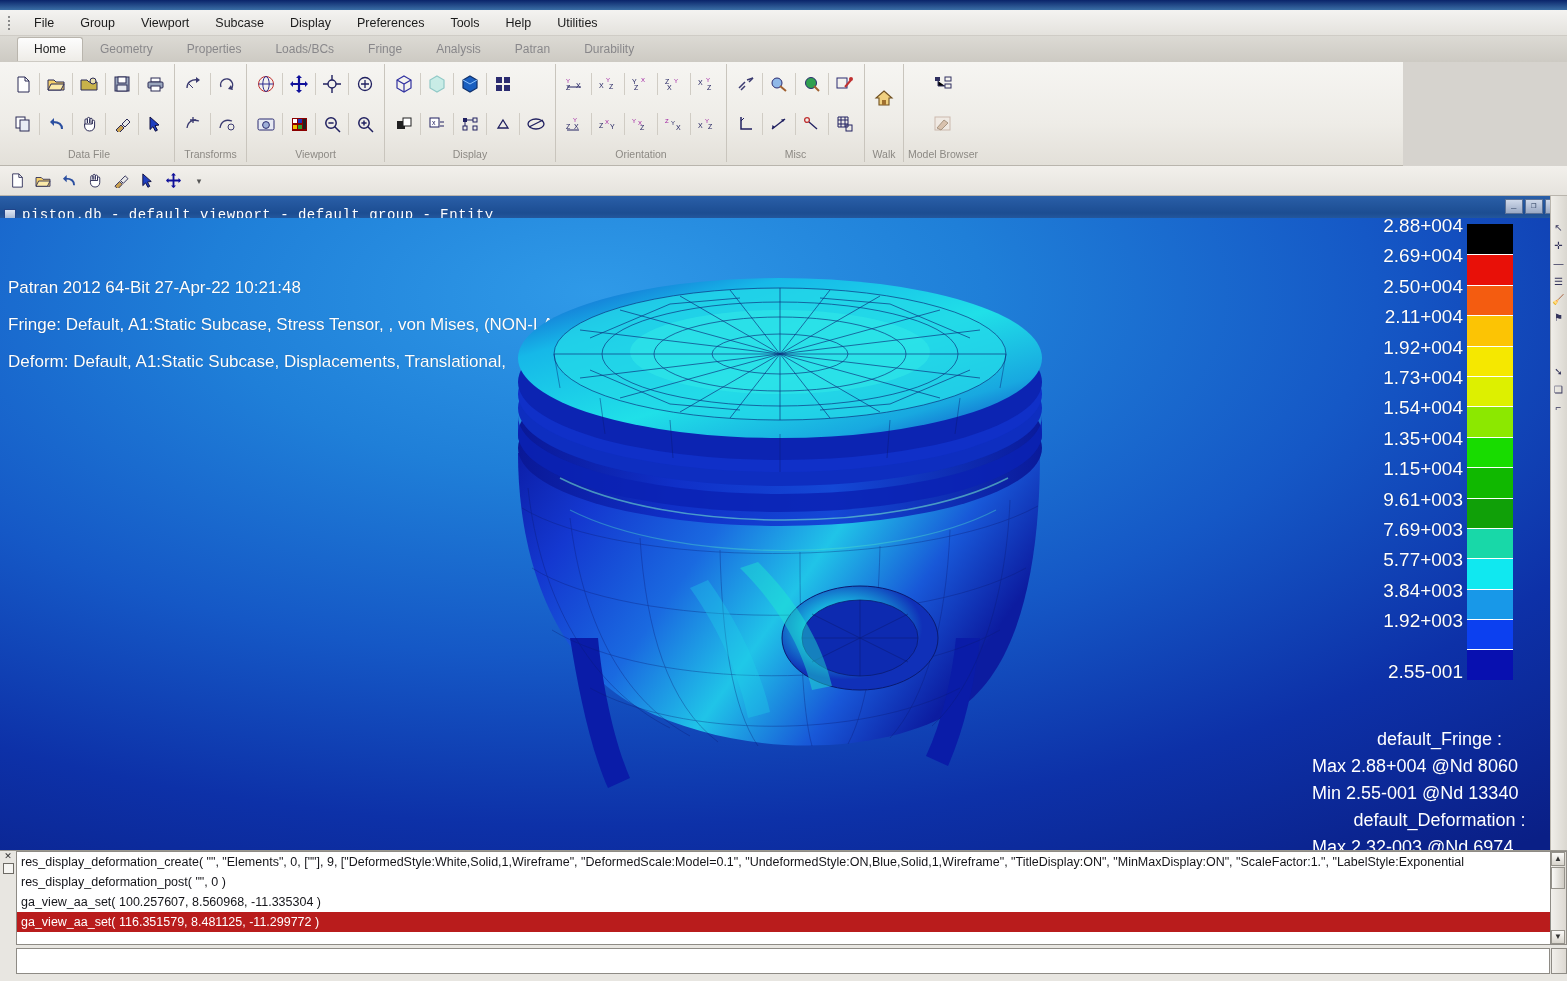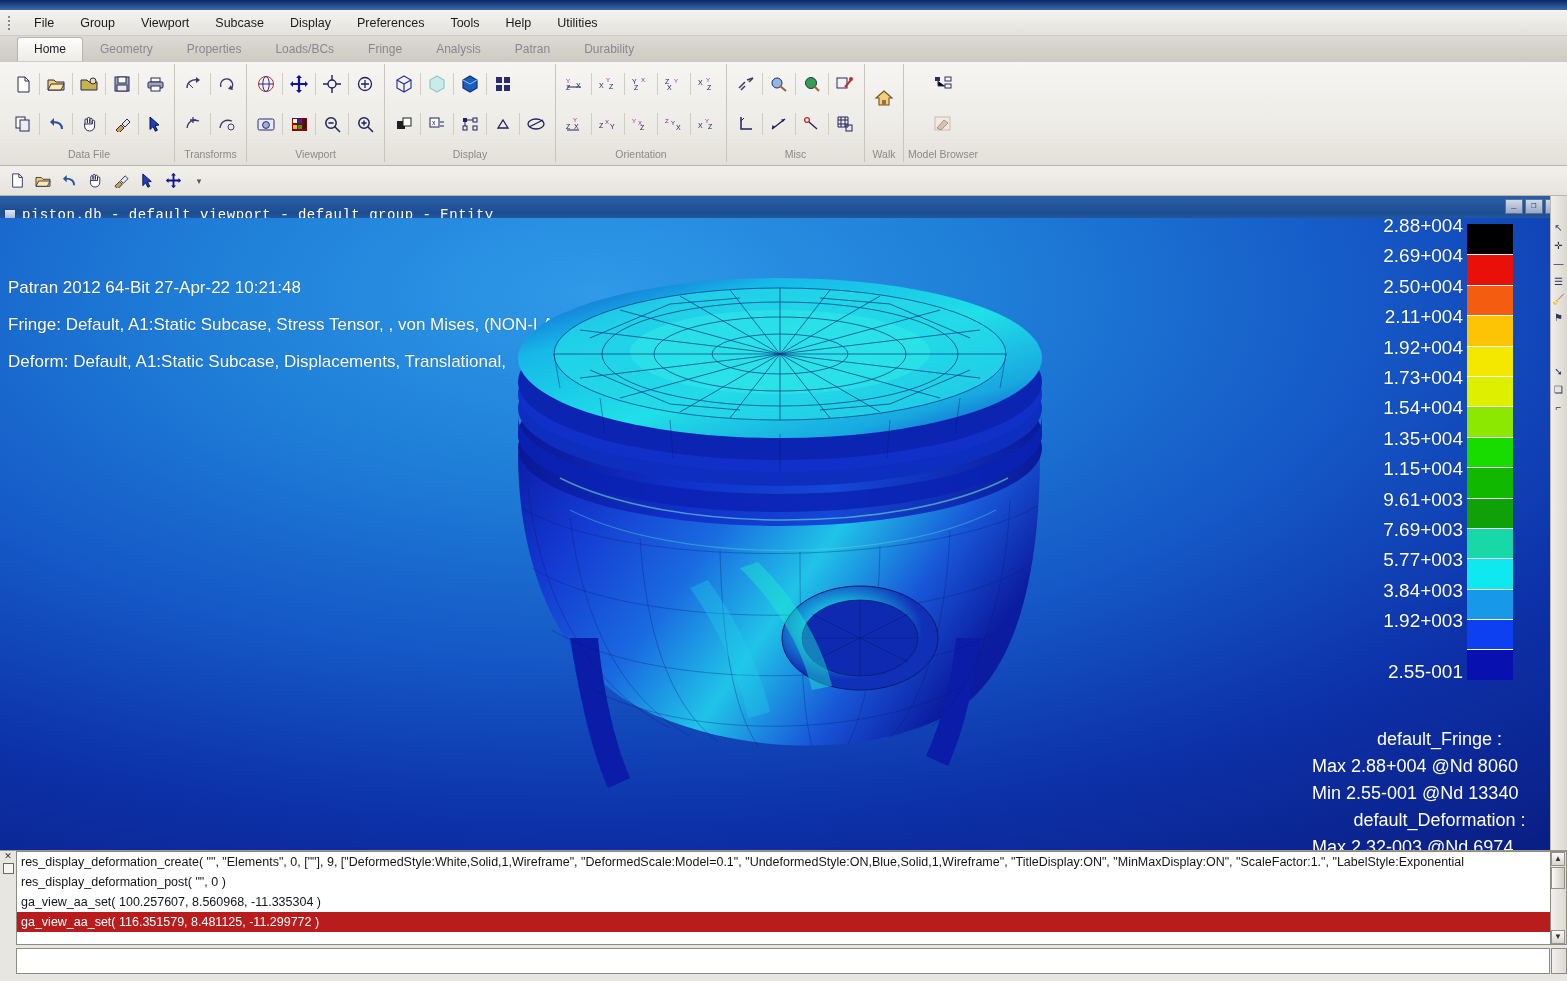--- a/index.html
+++ b/index.html
@@ -44,21 +44,21 @@
     opacity:.55;
   }
   .tab.active{
     background:linear-gradient(to bottom,#fdfdfd,#eeece7);
     border-color:#b9b5ad; color:#202020; opacity:1;
     border-radius:3px 3px 0 0;
   }
 
   
   .ribbon{
-    position:absolute; left:0; top:62px; width:1567px; height:104px;
+    position:absolute; left:0; top:62px; width:1403px; height:104px;
     background:linear-gradient(to bottom,#f6f5f2 0%,#eeece7 60%,#e3e0d9 100%);
     border-bottom:1px solid #b9b5ad;
   }
   .rib-inner{ position:absolute; left:4px; top:2px; display:flex; height:100px; }
   .rgroup{
     display:flex; flex-direction:column; justify-content:space-between;
     border-right:1px solid #c9c5bd; padding:3px 4px 0 4px; height:98px;
   }
   .rrow{ display:flex; align-items:center; height:34px; }
   .rbtn{

